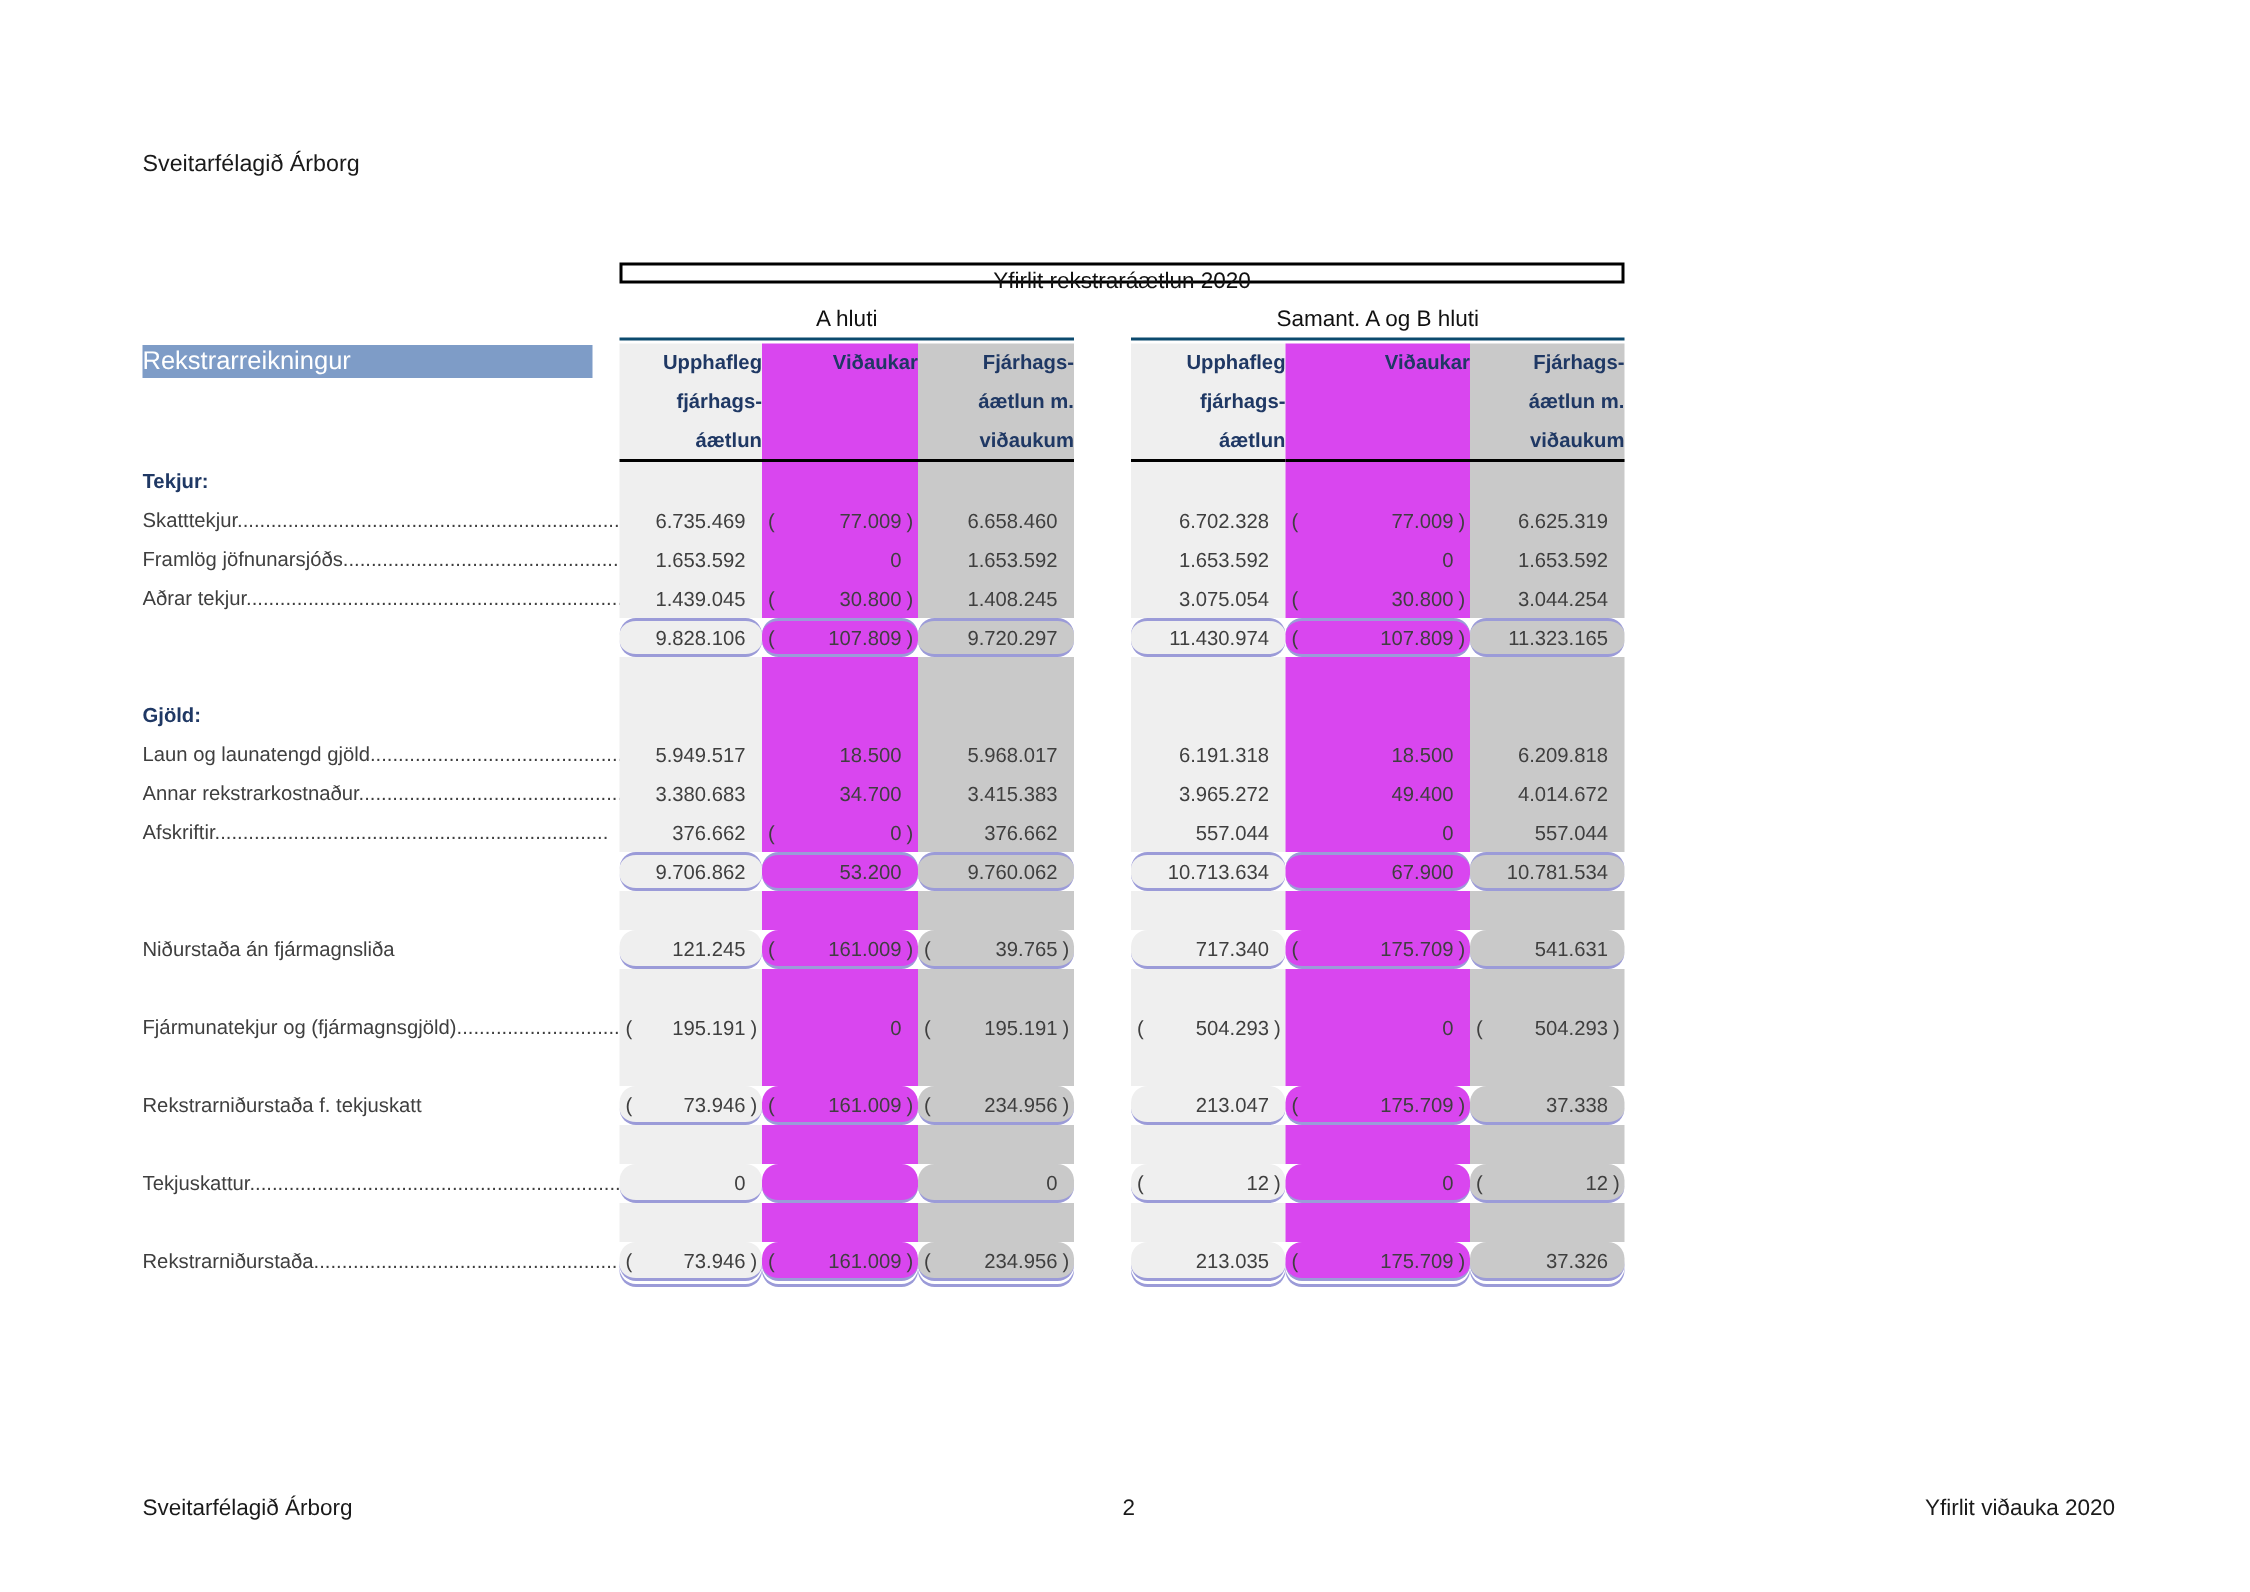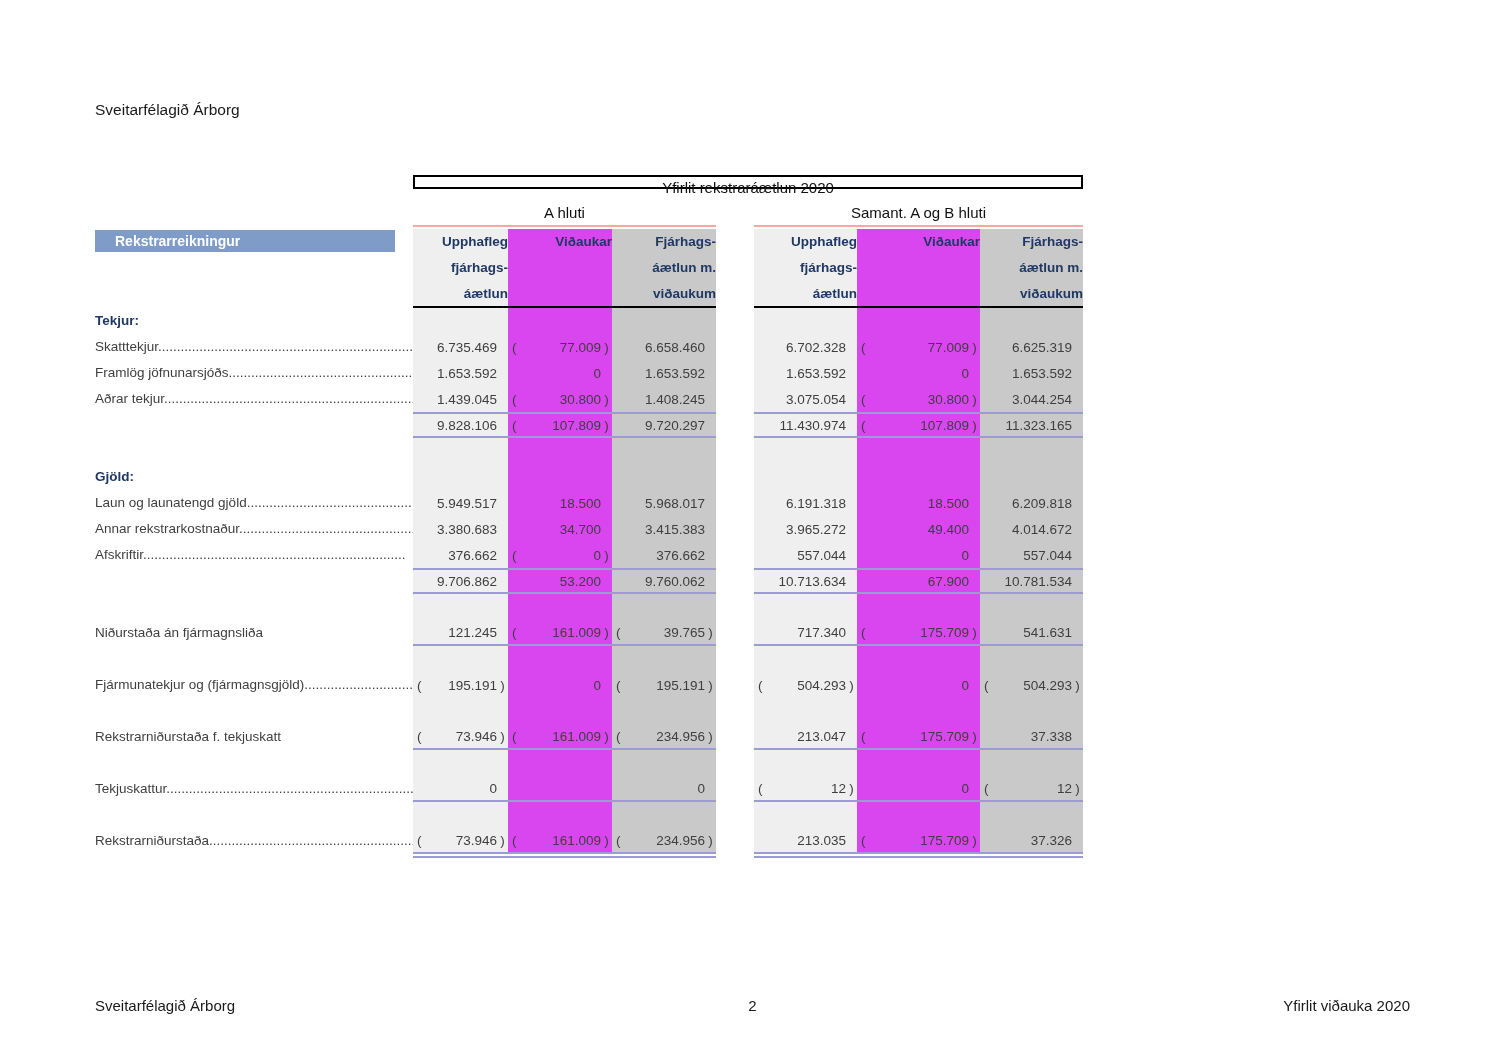--- a/index.html
+++ b/index.html
@@ -8,21 +8,21 @@
     font-family:"Liberation Sans", sans-serif;
     -webkit-font-smoothing:antialiased;
   }
   .doc-header{position:absolute;left:95px;top:96px;font-size:15.5px;line-height:27px;color:#1a1a1a;}
   .title-box{
     position:absolute;left:413px;top:175px;width:670px;height:14px;
     border:2px solid #000;box-sizing:border-box;text-align:center;
     font-size:15px;line-height:21px;color:#111;background:#fff;
   }
   .part-label{
-    position:absolute;top:202px;height:25px;border-bottom:2px solid #fca5a5;
+    position:absolute;top:202px;height:25px;border-bottom:2px solid #0c4a6e;
     box-sizing:border-box;text-align:center;font-size:15px;line-height:22px;color:#111;
   }
   #part-a{left:413px;width:303px;}
   #part-b{left:754px;width:329px;}
 
   #table-grid{
     position:absolute;left:95px;top:229px;
     display:grid;
     grid-template-columns:318px 95px 104px 104px 38px 103px 123px 103px;
     grid-template-rows:79px;
@@ -30,34 +30,34 @@
     font-size:13.5px;color:var(--body);
   }
   .bg1{background:var(--light);}
   .bg2{background:#d946ef;}
   .bg3{background:var(--dark);}
   .hdr{border-bottom:2px solid #000;text-align:right;font-weight:bold;color:var(--navy);box-sizing:border-box;}
   .hdr .hline{height:26px;line-height:26px;white-space:nowrap;overflow:hidden;}
   .band{
     margin-top:1px;width:300px;height:22px;box-sizing:border-box;
     background:var(--band);color:var(--bandtext);
-    font-weight:bold;font-size:14px;line-height:22px;padding-left:20px;
+    font-weight:normal;font-size:17px;line-height:22px;padding-left:0;
   }
   .lbl{
     line-height:26px;white-space:nowrap;overflow:hidden;
     padding-right:2px;box-sizing:border-box;color:var(--body);
   }
   .lbl.section{color:var(--navy);font-weight:bold;}
   .lbl.right{text-align:left;}
   .cell{display:flex;align-items:center;box-sizing:border-box;}
   .po{width:7px;margin-left:4px;flex:0 0 auto;}
   .val{flex:1 1 auto;text-align:right;white-space:nowrap;}
   .pc{width:11px;text-align:center;flex:0 0 auto;}
   .bt{border-top:2px solid var(--line);}
-  .bb{border-bottom:2px solid var(--line);}
+  .bb{border-bottom:2px solid var(--line);border-radius:11px;}
   .dbl{box-shadow:0 2px 0 0 #ffffff, 0 4px 0 0 var(--line);}
   .gapcol{background:transparent;}
 
   .footer{position:absolute;left:95px;top:997px;width:1315px;height:22px;font-size:15px;color:#1a1a1a;}
   .footer .fl{position:absolute;left:0;top:0;}
   .footer .fc{position:absolute;left:0;top:0;width:100%;text-align:center;}
   .footer .fr{position:absolute;right:0;top:0;}
 </style>
 </head>
 <body>

